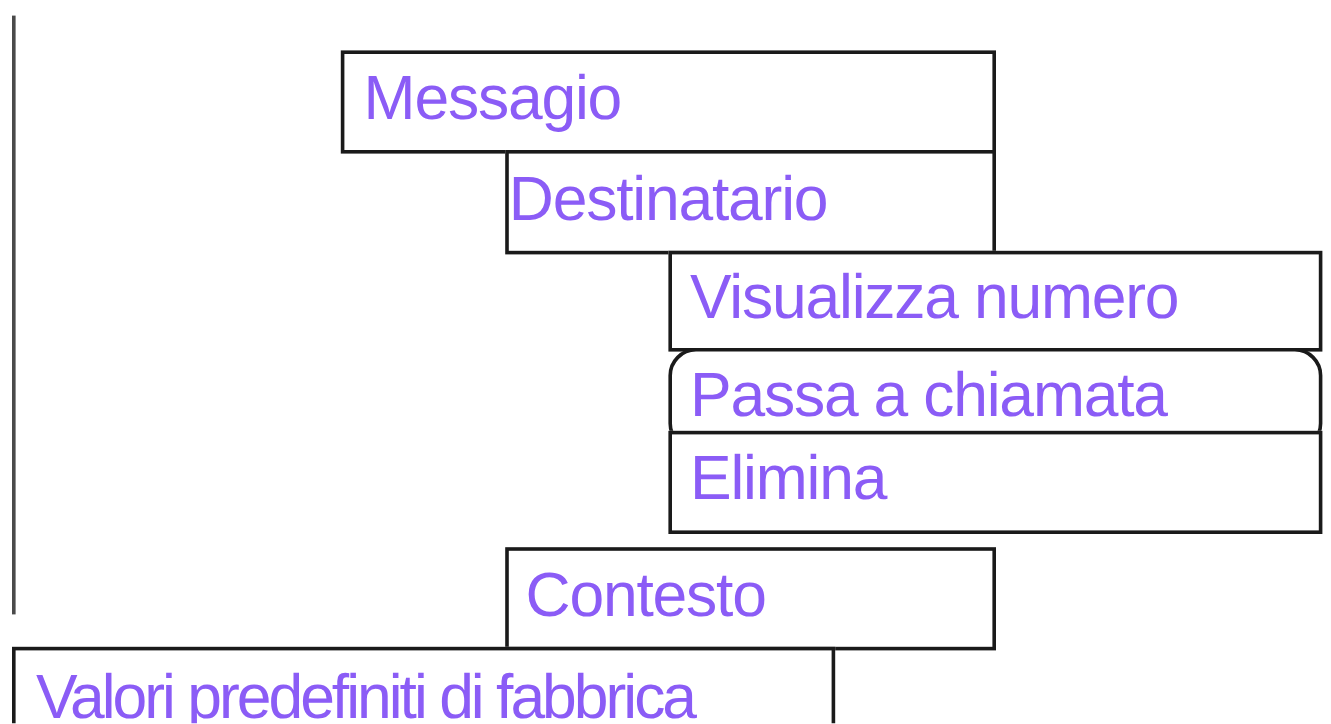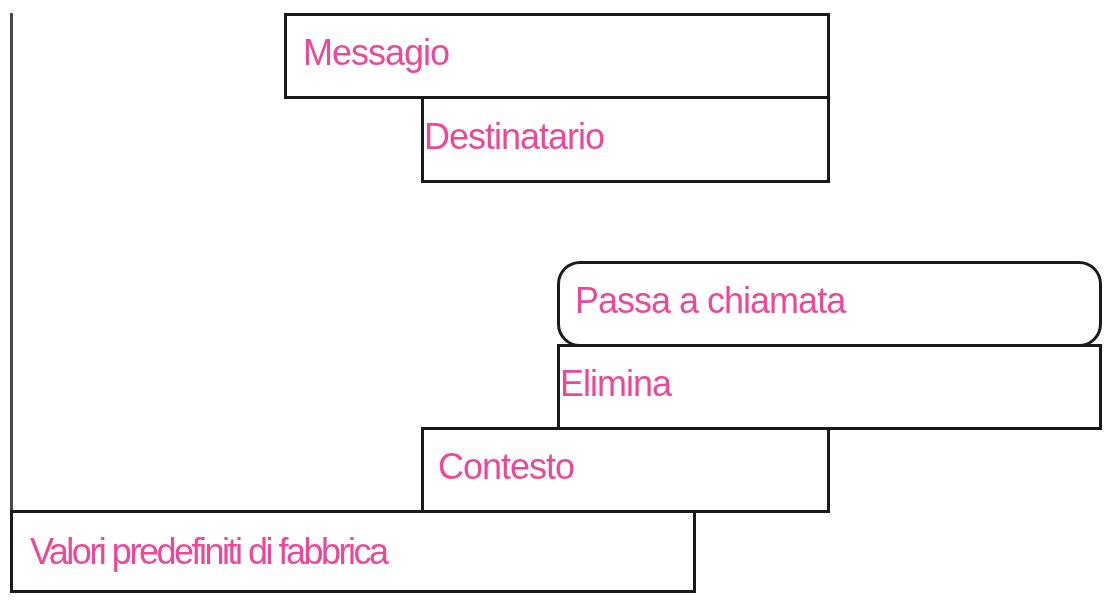--- a/index.html
+++ b/index.html
@@ -23,52 +23,56 @@
     height: 499px;
     background: var(--trunk-color, #4a4a4a);
   }
   .node {
     position: absolute;
     box-sizing: border-box;
     background: var(--bg-color, #ffffff);
     border: 3px solid var(--border-color, #1a1a1a);
     display: flex;
     align-items: center;
-    font-size: 36px;
+    font-size: 52px;
     letter-spacing: -1px;
-    color: #ec4899;
+    color: #8b5cf6;
     white-space: nowrap;
     overflow: hidden;
+    margin-top: 29px;
   }
   .node .label { transform: translateY(-3px); }
   #box-messagio      { left: 284px; top: 13px;  width: 546px; height: 86px; padding-left: 16px; }
   #box-destinatario  { left: 421px; top: 96px;  width: 409px; height: 87px; }
   #box-visualizza    { left: 557px; top: 180px; width: 545px; height: 84px; padding-left: 15px; }
   #box-passa         { left: 557px; top: 261px; width: 545px; height: 86px; padding-left: 15px; border-radius: 23px; }
-  #box-elimina       { left: 557px; top: 344px; width: 545px; height: 86px; }
+  #box-elimina       { left: 557px; top: 330px; width: 545px; height: 86px; padding-left: 15px; }
   #box-contesto      { left: 421px; top: 427px; width: 409px; height: 86px; padding-left: 14px; }
   #box-valori        { left: 10px;  top: 510px; width: 686px; height: 83px; padding-left: 17px;
                        letter-spacing: -2.5px; }
   #box-valori .label { transform: translateY(0); }
 </style>
 </head>
 <body>
 
 <div id="stage" style="--bg-color: #ffffff; --border-color: #1a1a1a; --trunk-color: #4a4a4a;">
 
   <div class="trunk"></div>
 
   <div class="node" id="box-messagio">
     <span class="label">Messagio</span>
   </div>
 
   <div class="node" id="box-destinatario">
     <span class="label">Destinatario</span>
   </div>
 
+  <div class="node" id="box-visualizza">
+    <span class="label">Visualizza numero</span>
+  </div>
 
   <div class="node" id="box-passa">
     <span class="label">Passa a chiamata</span>
   </div>
 
   <div class="node" id="box-elimina">
     <span class="label">Elimina</span>
   </div>
 
   <div class="node" id="box-contesto">

